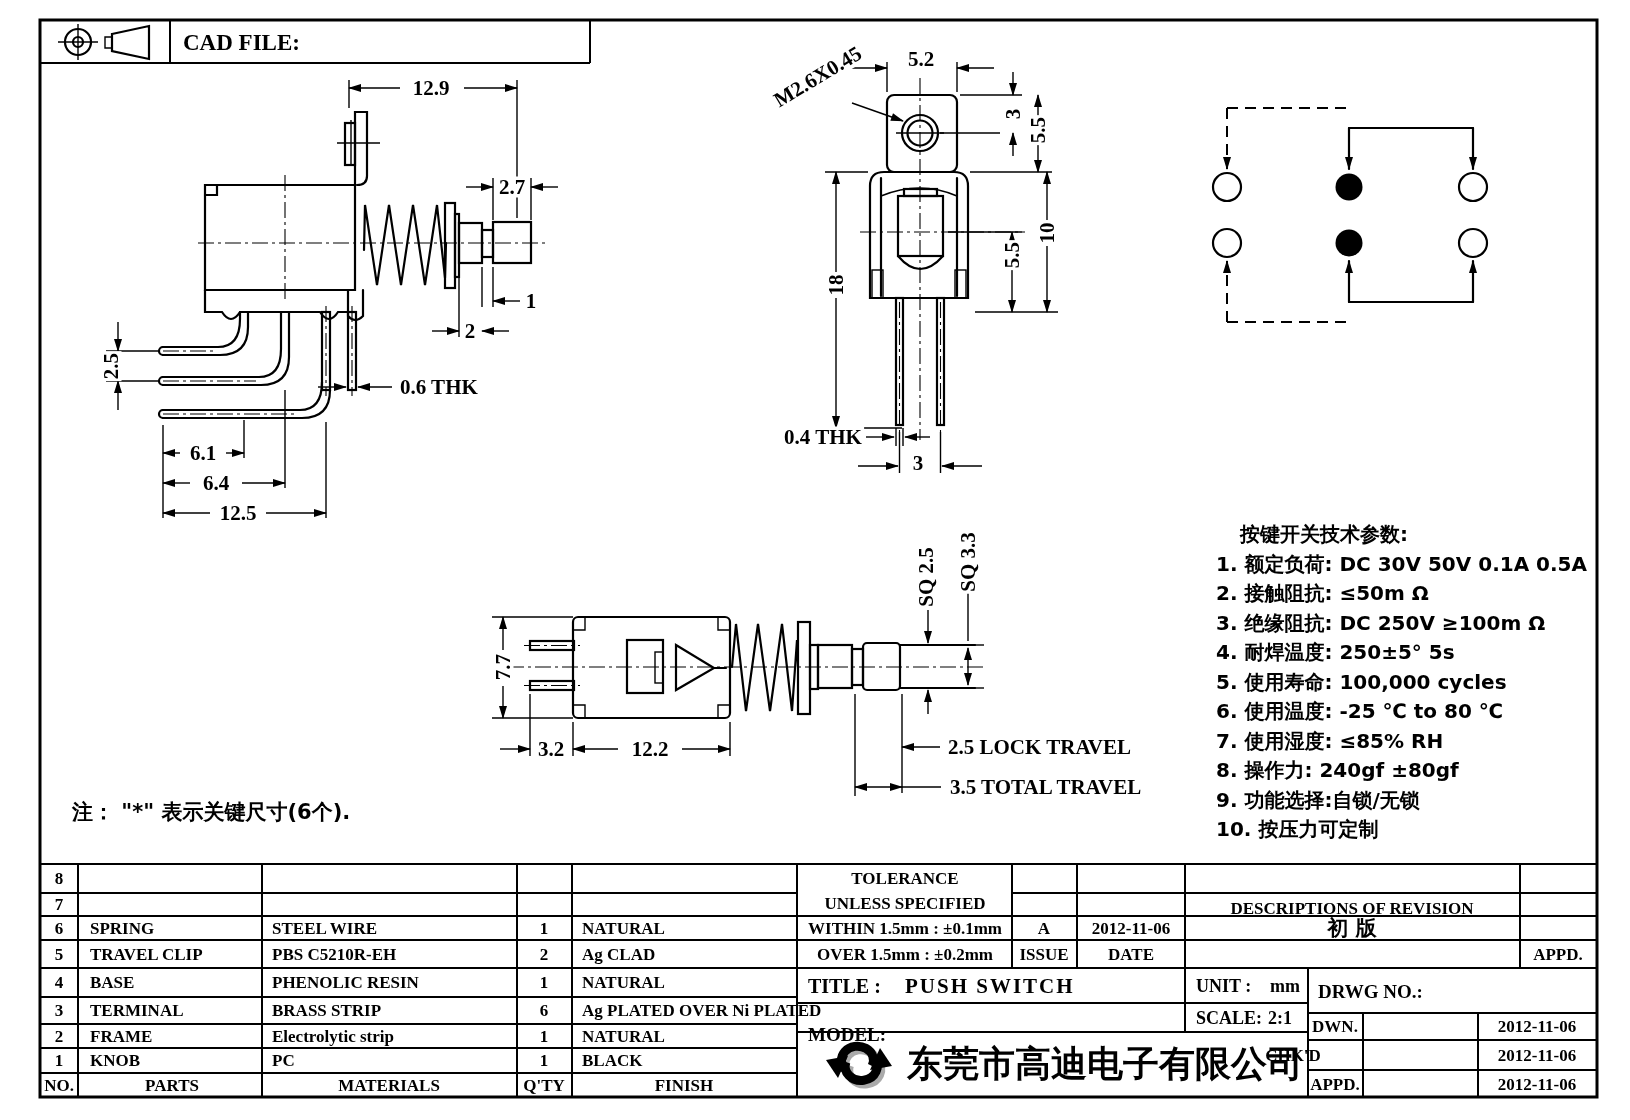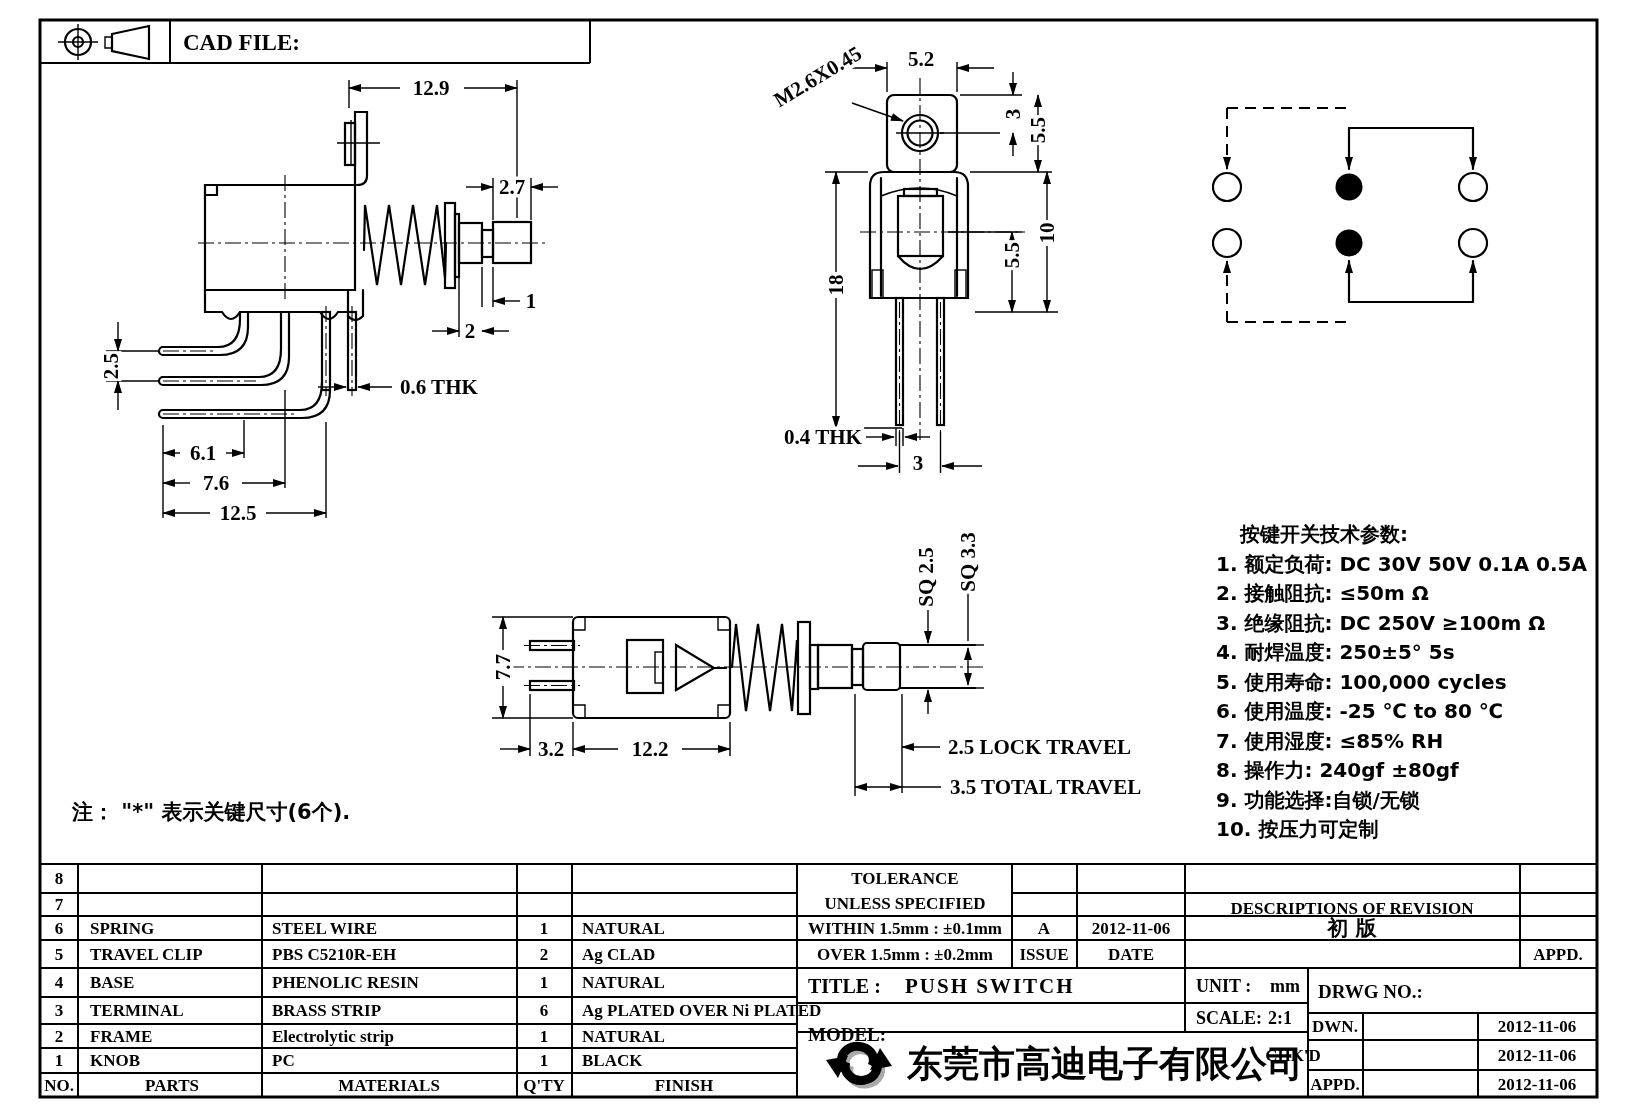--- a/index.html
+++ b/index.html
@@ -309,21 +309,21 @@
 
   <span class="tl" style="left:183px;top:42px;font-size:23px;">CAD FILE:</span>
 
   <span class="t dimtext" style="left:431px;top:88px">12.9</span>
   <span class="t dimtext" style="left:512px;top:187px">2.7</span>
   <span class="t dimtext" style="left:531px;top:301px">1</span>
   <span class="t dimtext" style="left:470px;top:331px">2</span>
   <span class="t dimtext rot" style="left:111px;top:366px">2.5</span>
   <span class="tl dimtext" style="left:398px;top:387px">0.6 THK</span>
   <span class="t dimtext" style="left:203px;top:453px">6.1</span>
-  <span class="t dimtext" style="left:216px;top:483px">7.6</span>
+  <span class="t dimtext" style="left:216px;top:483px">6.4</span>
   <span class="t dimtext" style="left:238px;top:513px">12.5</span>
 
   <span class="t dimtext" style="left:818px;top:77px;transform:translate(-50%,-50%) rotate(-31deg);">M2.6X0.45</span>
   <span class="t dimtext" style="left:921px;top:59px">5.2</span>
   <span class="t dimtext rot" style="left:1013px;top:114px">3</span>
   <span class="t dimtext rot" style="left:1038px;top:130px">5.5</span>
   <span class="t dimtext rot" style="left:1047px;top:233px">10</span>
   <span class="t dimtext rot" style="left:1012px;top:255px">5.5</span>
   <span class="t dimtext rot" style="left:836px;top:285px">18</span>
   <span class="t dimtext" style="left:823px;top:437px">0.4 THK</span>

